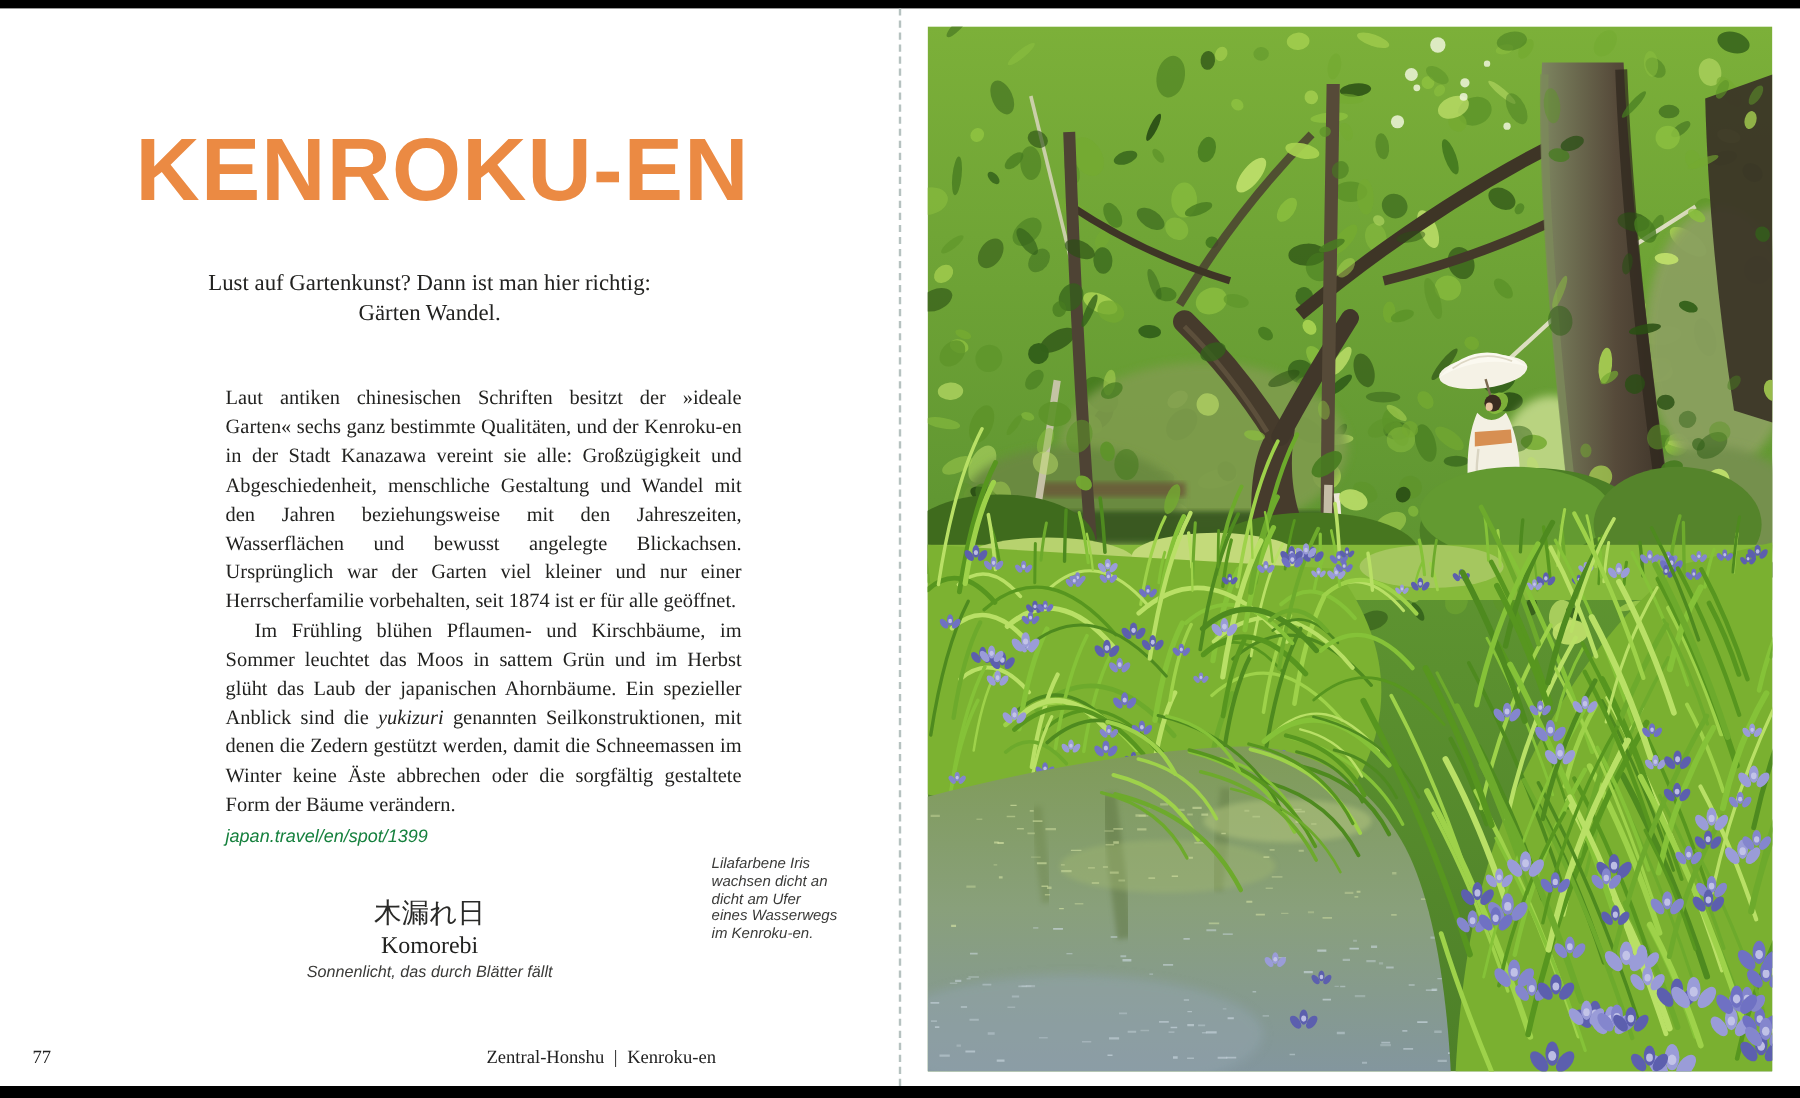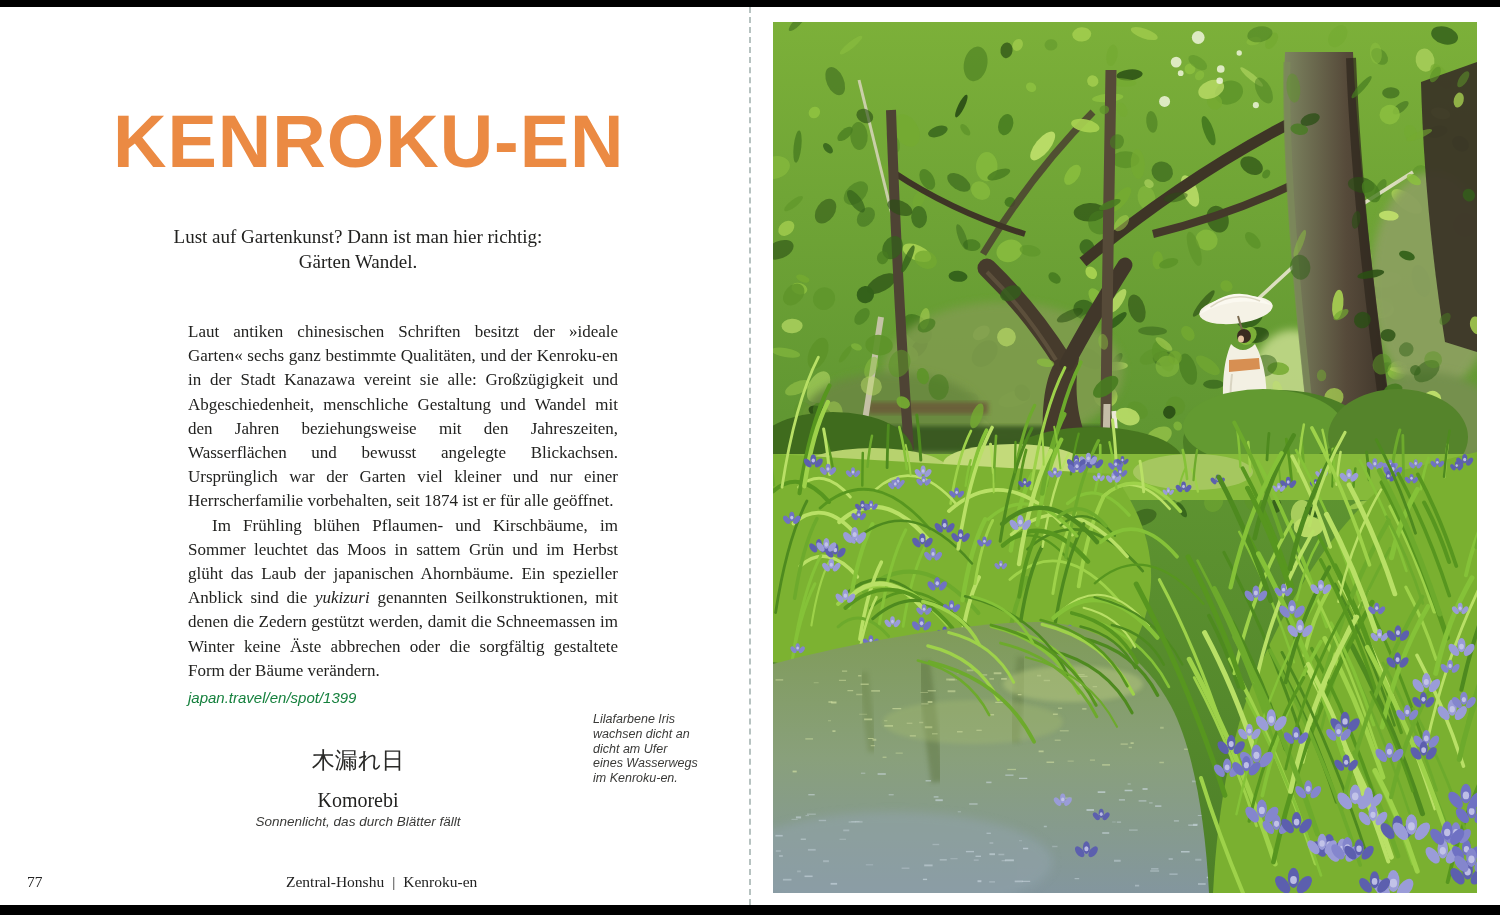--- a/index.html
+++ b/index.html
@@ -39,33 +39,33 @@
   .weblink{
     margin-top:3px;
     font-family:"Liberation Sans", sans-serif;font-style:italic;
     font-size:15px;color:#15803d;text-align:left;
   }
   .word-block{
     position:absolute;top:748px;left:0;width:430px;text-align:center;
   }
   .word-jp{font-size:23px;line-height:26px;color:#2a2a28;
     font-family:Liberation Serif, serif;}
-  .word-romaji{font-size:20px;line-height:24px;margin-top:14px;color:#222220;}
+  .word-romaji{font-size:20px;line-height:24px;margin-top:2px;color:#222220;}
   .word-meaning{
     font-family:"Liberation Sans", sans-serif;font-style:italic;
     font-size:13.5px;line-height:16px;margin-top:2px;color:#3a3a38;
   }
   .photo-caption{
     position:absolute;left:593px;top:712px;width:106px;
     font-family:"Liberation Sans", sans-serif;font-style:italic;
     font-size:12.5px;line-height:14.8px;color:#3a3a38;
   }
   .footer-pagenum{position:absolute;left:27px;top:873px;font-size:15.5px;color:#222;}
   .footer-center{
-    position:absolute;left:143px;top:873px;width:430px;text-align:left;
+    position:absolute;left:143px;top:873px;width:430px;text-align:center;
     font-size:15.5px;color:#222;
   }
   .footer-center .sep{margin:0 8px;}
   
   .garden-photo{
     position:absolute;left:773px;top:22px;width:704px;height:871px;display:block;
   }
 </style>
 </head>
 <body>

